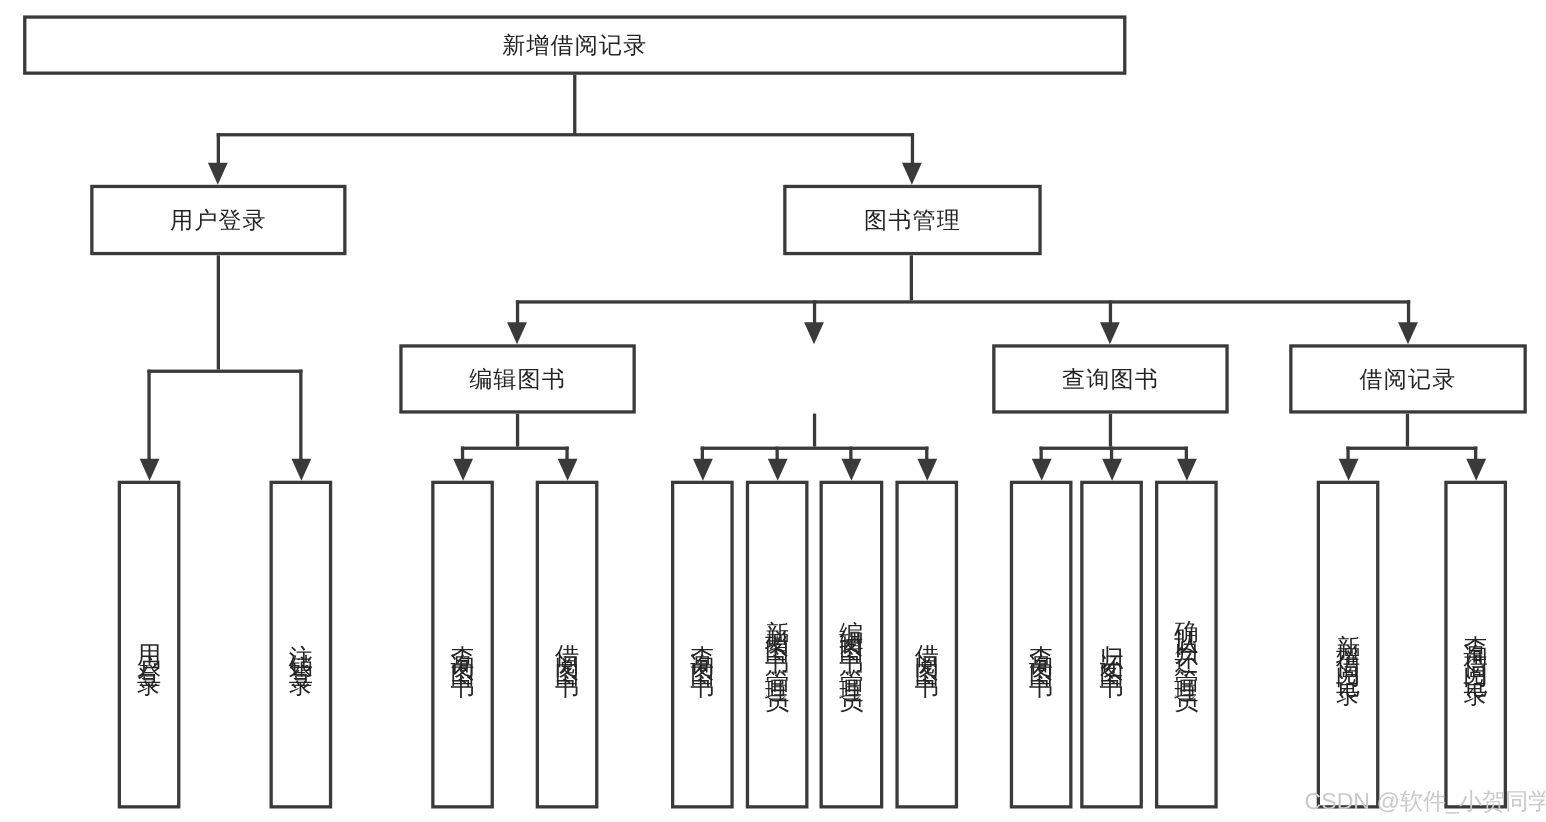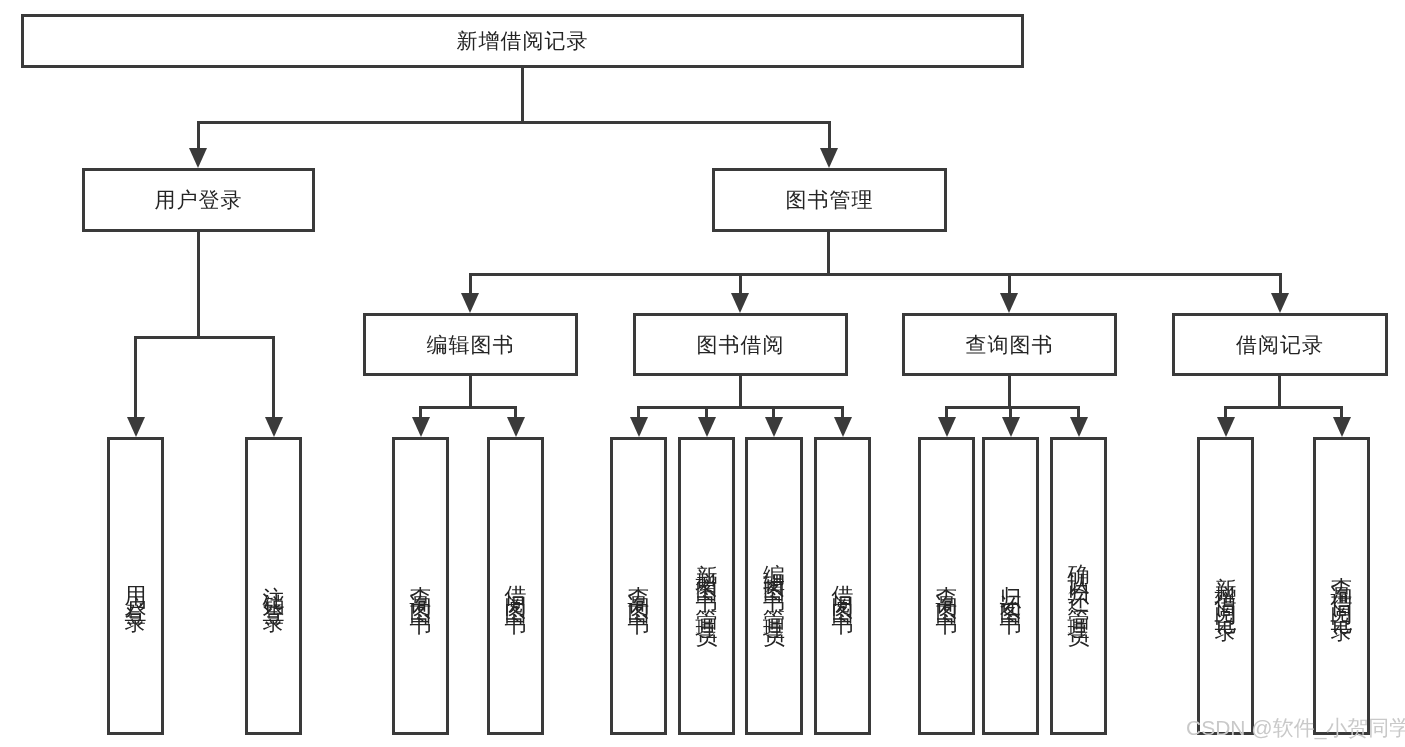--- a/index.html
+++ b/index.html
@@ -119,23 +119,20 @@
   <div class="box" style="left:82px;top:168px;width:233px;height:64px;">
     <span>用户登录</span>
   </div>
   <div class="box" style="left:712px;top:168px;width:235px;height:64px;">
     <span>图书管理</span>
   </div>
 
   <div class="box" style="left:363px;top:313px;width:215px;height:63px;">
     <span>编辑图书</span>
   </div>
-  <div class="box" style="left:633px;top:313px;width:215px;height:63px;">
-    <span>图书借阅</span>
-  </div>
   <div class="box" style="left:902px;top:313px;width:215px;height:63px;">
     <span>查询图书</span>
   </div>
   <div class="box" style="left:1172px;top:313px;width:216px;height:63px;">
     <span>借阅记录</span>
   </div>
 
   <div class="box leaf" style="left:107px;top:437px;width:57px;height:298px;">
     <span>用户登录</span>
   </div>

